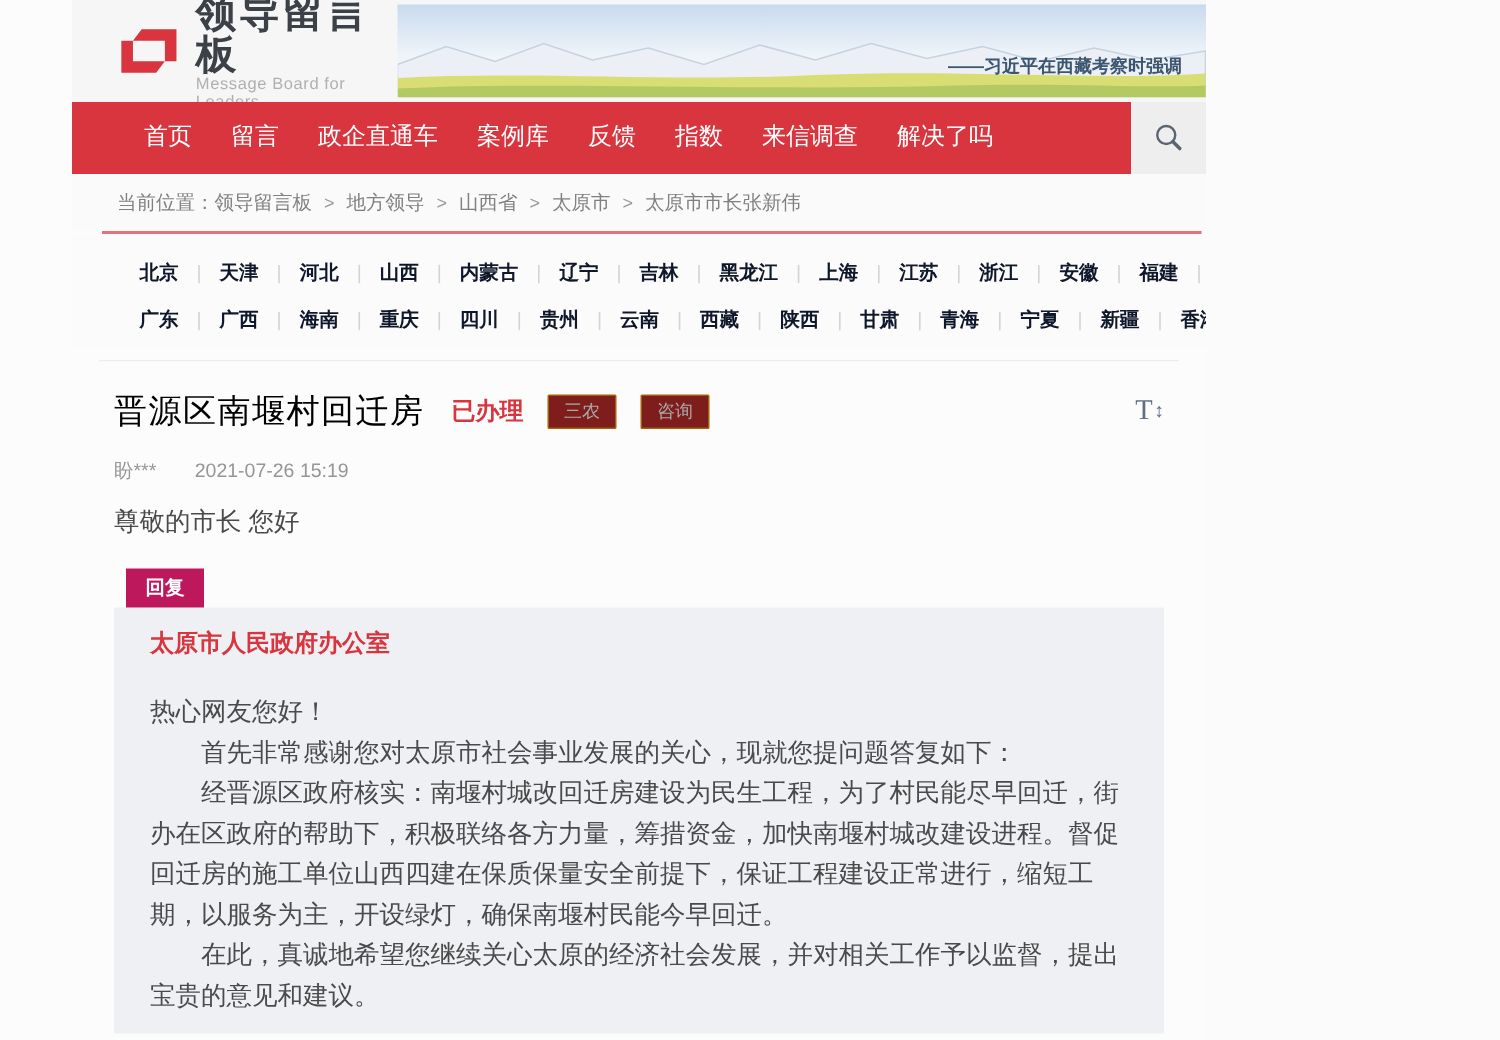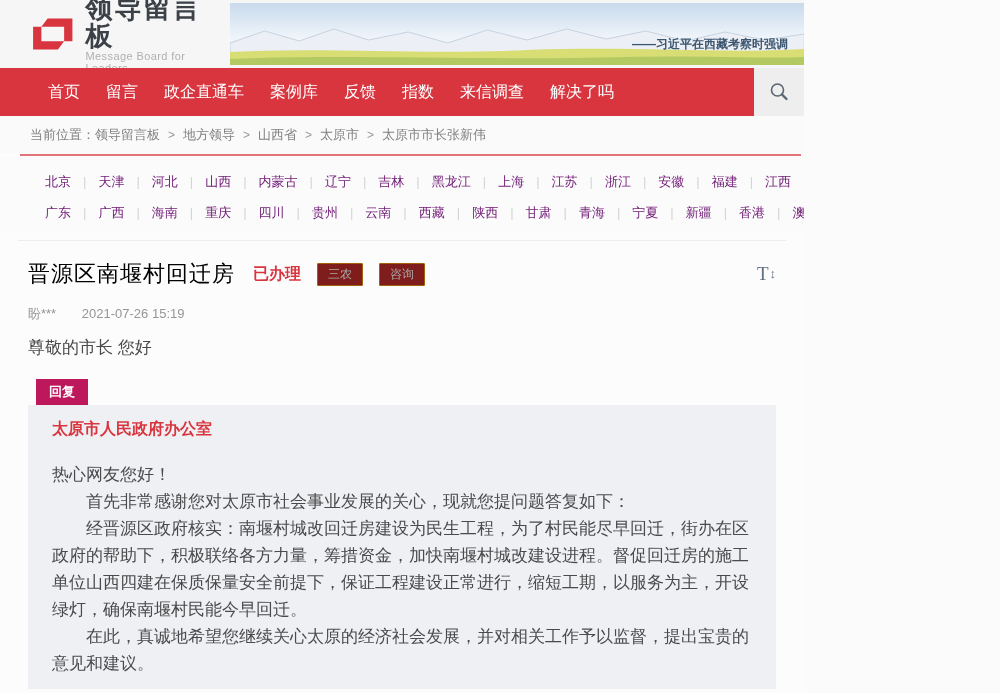--- a/index.html
+++ b/index.html
@@ -1,17 +1,17 @@
 <!DOCTYPE html>
 <html><head>
 <meta charset="utf-8">
 <style>
   * { margin:0; padding:0; box-sizing:border-box; }
   body { font-family:"Liberation Sans","DejaVu Sans",sans-serif; background:#fbfbfc; }
-  .page { width:804px; height:693px; background:#fcfcfd; overflow:hidden; position:relative; }
+  .page { width:804px; height:693px; background:#fcfcfd; overflow:hidden; position:relative;padding-left:48px; }
 
   
   .top-header { height:68px; background:#f6f6f7; display:flex; align-items:center; padding-left:30px; }
   .logo { display:flex; align-items:center; cursor:pointer; }
   .logo-icon { width:46px; height:42px; margin-right:10px; }
   .logo-text-cn { font-size:27px; font-weight:bold; color:#3b4147; letter-spacing:2px; line-height:28px; }
   .logo-text-en { font-size:11px; color:#b0b0b0; letter-spacing:0.4px; }
 
   .banner { margin-left:auto; width:580px; height:62px; position:relative;
             background:linear-gradient(#c9daed, #eef4fa 55%, #f6f9fc); overflow:hidden; }
@@ -29,21 +29,21 @@
   
   .breadcrumb-row { height:38px; display:flex; align-items:center; padding-left:30px;
                     font-size:13px; color:#808080; background:#fafafb; }
   .bc-item { color:#808080; cursor:pointer; }
   .bc-item + .bc-item::before { content:">"; color:#999; margin:0 8px; font-size:12px; }
   .red-line { height:2px; background:#e2737b; margin:0 3px 0 20px; }
 
   
   .regions { padding:10px 0 4px 45px; background:#fbfbfc; }
   .region-row { display:flex; align-items:center; height:31px; flex-wrap:nowrap; }
-  .region-item { font-size:13px; color:#701a75; white-space:nowrap; cursor:pointer; }
+  .region-item { font-size:13px; color:#0f172a; white-space:nowrap; cursor:pointer;font-weight:bold; }
   .region-item:not(.last)::after { content:"|"; color:#d4d4d4; margin:0 12px; font-weight:normal; }
   .divider { height:1px; background:#ececec; margin:8px 18px 0 18px; }
 
   
   .main { padding:18px 28px 0 28px; background:#fcfcfd; }
   .title-row { display:flex; align-items:center; }
   .post-title { font-size:22px; font-weight:normal; color:#000000; letter-spacing:1px; }
   .post-status { font-size:16px; font-weight:bold; color:#d8353f; margin-left:18px; }
   .post-tag { font-size:12px; color:#aaa; border:1px solid #a16207; background:#7f1d1d;
               padding:2px 10px; margin-left:16px; border-radius:1px; }

